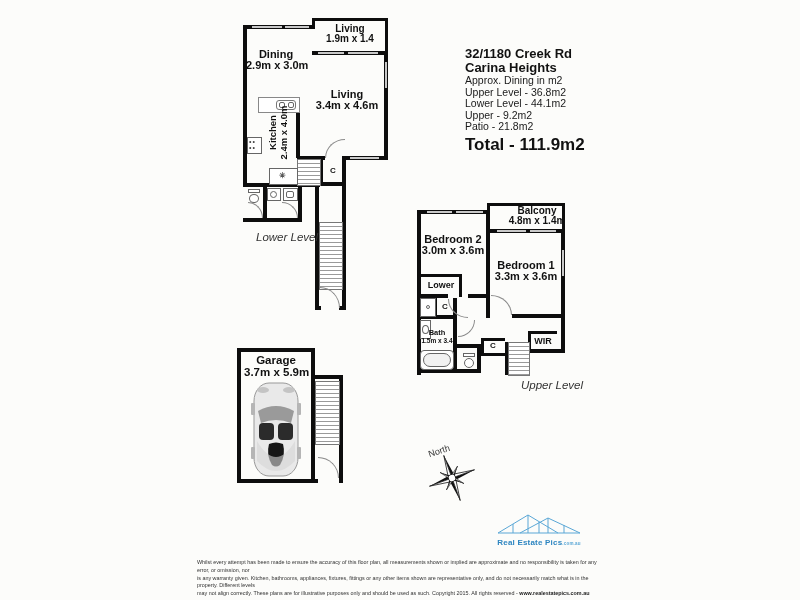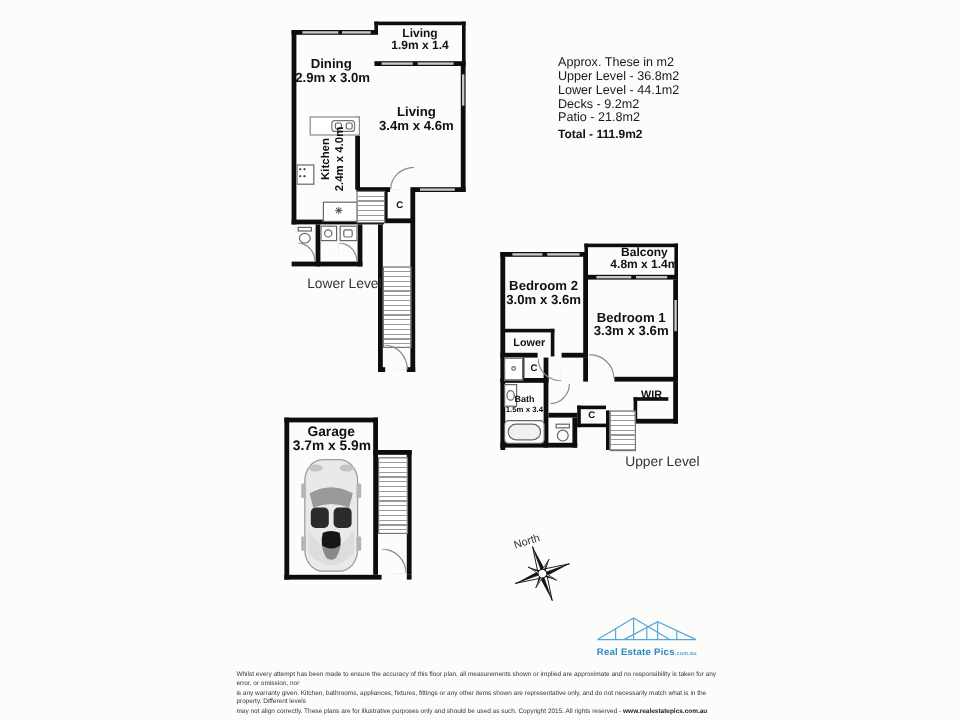--- a/index.html
+++ b/index.html
@@ -11,45 +11,47 @@
           background:repeating-linear-gradient(to bottom,#fff 0,#fff 3px,#9a9a9a 3px,#9a9a9a 4px);}
   .arc{position:absolute;background:transparent;border:0 solid #8a8a8a;}
   .arc-tl{border-top:1px solid #8a8a8a;border-left:1px solid #8a8a8a;border-top-left-radius:100%;}
   .arc-tr{border-top:1px solid #8a8a8a;border-right:1px solid #8a8a8a;border-top-right-radius:100%;}
   .arc-bl{border-bottom:1px solid #8a8a8a;border-left:1px solid #8a8a8a;border-bottom-left-radius:100%;}
   .arc-br{border-bottom:1px solid #8a8a8a;border-right:1px solid #8a8a8a;border-bottom-right-radius:100%;}
   .lbl{position:absolute;font-weight:bold;text-align:center;line-height:11px;white-space:nowrap;}
   .lbl-main{font-size:11px;}
   .lbl-small{font-size:10px;line-height:10px;}
   .lbl-tiny{font-size:8px;line-height:8px;}
-  .caption{position:absolute;font-size:11.5px;color:#333;white-space:nowrap;}
+  .caption{position:absolute;font-size:11.5px;color:#333;white-space:nowrap;font-style:italic;}
   .fixt{position:absolute;border:1px solid #666;background:#fff;box-sizing:border-box;}
   .hdr{position:absolute;left:465px;top:47px;width:150px;}
   .hdr .addr{font-size:13px;font-weight:bold;line-height:14px;}
   .hdr .area{font-size:10.5px;line-height:11.5px;color:#1a1a1a;}
-  .hdr .total{font-size:10px;font-weight:bold;margin-top:2px;}
+  .hdr .total{font-size:17px;font-weight:bold;margin-top:2px;}
   .kitchenlbl{position:absolute;left:238px;top:122px;width:80px;text-align:center;
               transform:rotate(-90deg);font-weight:bold;font-size:9.5px;line-height:10.5px;}
   .footer{position:absolute;left:197px;top:559px;width:412px;font-size:5.4px;line-height:7.8px;color:#333;}
   .footer b{color:#222;}
   .north{position:absolute;left:428px;top:446px;font-size:9px;color:#333;transform:rotate(-18deg);}
   .logo{position:absolute;left:496px;top:511px;width:86px;text-align:center;}
   .logo .lt{font-size:8px;font-weight:bold;color:#2e86c1;line-height:8px;letter-spacing:.2px;}
   .logo .ls{font-size:4.5px;color:#5aa7d6;font-weight:bold;}
 </style>
 </head>
 <body>
 
 <div id="page">
 
   <div class="hdr">
-    <div class="area">Approx. These in m2</div>
+    <div class="addr">32/1180 Creek Rd</div>
+    <div class="addr">Carina Heights</div>
+    <div class="area">Approx. Dining in m2</div>
     <div class="area">Upper Level - 36.8m2</div>
     <div class="area">Lower Level - 44.1m2</div>
-    <div class="area">Decks - 9.2m2</div>
+    <div class="area">Upper - 9.2m2</div>
     <div class="area">Patio - 21.8m2</div>
     <div class="total">Total - 111.9m2</div>
   </div>
 
   <div class="w" style="left:243px;top:25px;width:72px;height:4px"></div>
   <div class="win" style="left:252px;top:26px;width:30px;height:2px"></div>
   <div class="win" style="left:285px;top:26px;width:24px;height:2px"></div>
   <div class="w" style="left:243px;top:25px;width:4px;height:162px"></div>
   <div class="w" style="left:312px;top:18px;width:76px;height:3px"></div>
   <div class="w" style="left:312px;top:18px;width:3px;height:10px"></div>
@@ -178,21 +180,21 @@
     <span>Bedroom 1</span><br>
     <span>3.3m x 3.6m</span>
   </div>
   <div class="lbl lbl-tiny" style="left:424px;top:281px;width:34px;font-size:9px">Lower</div>
   <div class="lbl lbl-tiny" style="left:440px;top:303px;width:10px">C</div>
   <div class="lbl lbl-tiny" style="left:419px;top:329px;width:36px;font-size:7.5px;line-height:7.5px">
     <span>Bath</span><br>
     <span style="font-size:6.5px">1.5m x 3.4</span>
   </div>
   <div class="lbl lbl-tiny" style="left:488px;top:342px;width:10px">C</div>
-  <div class="lbl lbl-tiny" style="left:531px;top:325px;width:24px;font-size:9px">WIR</div>
+  <div class="lbl lbl-tiny" style="left:531px;top:337px;width:24px;font-size:9px">WIR</div>
   <div class="caption" style="left:521px;top:379px">Upper Level</div>
 
   <div class="w" style="left:237px;top:348px;width:78px;height:4px"></div>
   <div class="w" style="left:237px;top:348px;width:4px;height:135px"></div>
   <div class="w" style="left:237px;top:479px;width:81px;height:4px"></div>
   <div class="w" style="left:339px;top:479px;width:4px;height:4px"></div>
   <div class="w" style="left:311px;top:348px;width:4px;height:131px"></div>
   <div class="w" style="left:311px;top:375px;width:32px;height:4px"></div>
   <div class="w" style="left:339px;top:375px;width:4px;height:104px"></div>
   <div class="stairs" style="left:315px;top:381px;width:23px;height:62px"></div>

